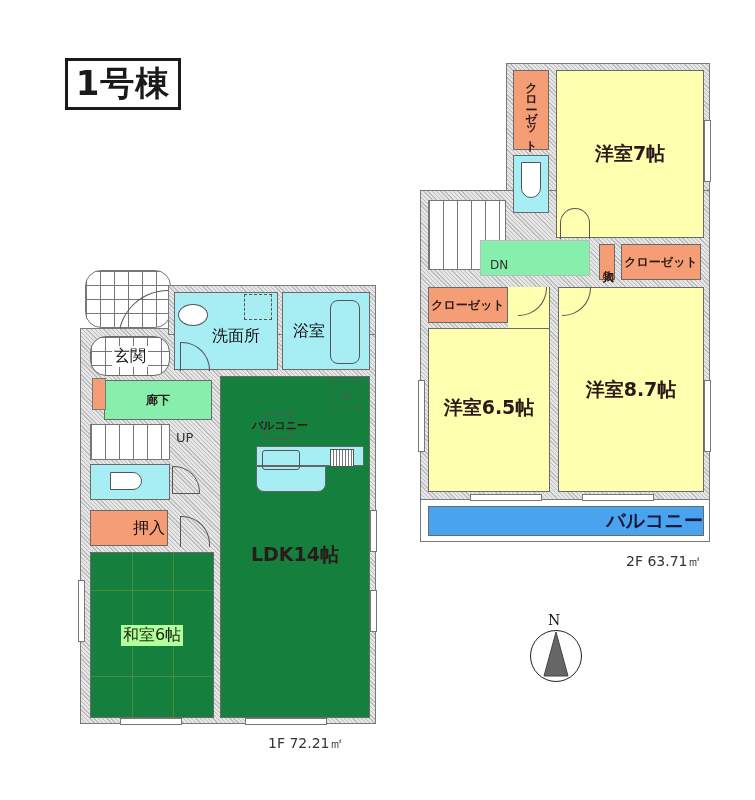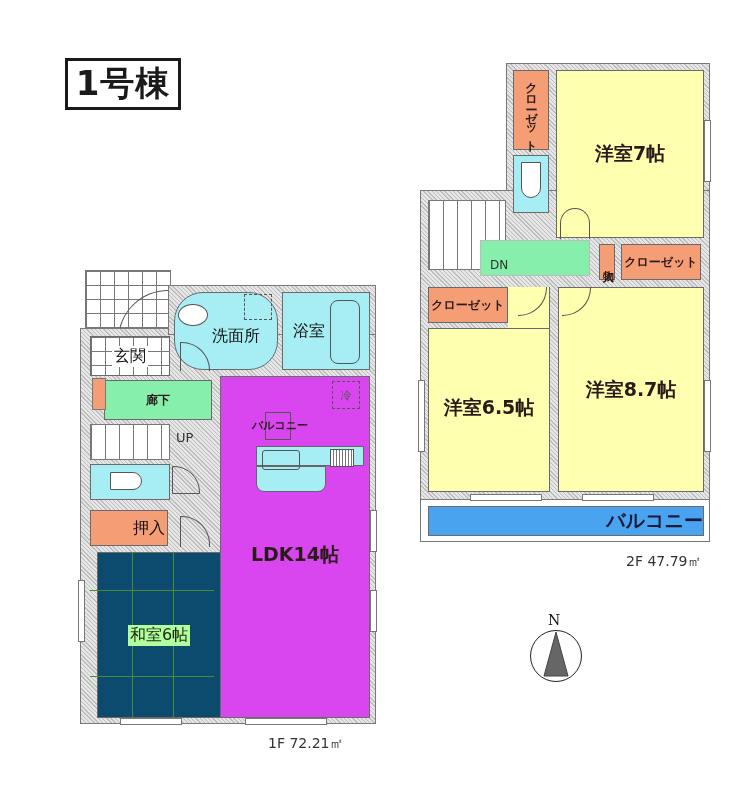--- a/index.html
+++ b/index.html
@@ -4,32 +4,32 @@
 <style>
   html, body { margin:0; padding:0; }
   body { width:755px; height:800px; background:#ffffff; position:relative; overflow:hidden;
          font-family:"DejaVu Sans", "Liberation Sans", sans-serif; color:#222; }
   .abs { position:absolute; box-sizing:border-box; }
   .title-box { left:65px; top:58px; width:116px; height:52px; border:3px solid #1a1a1a; background:#fff;
                display:flex; align-items:center; justify-content:center; font-size:34px; font-weight:bold; color:#1a1a1a; letter-spacing:1px; }
   .wall { background:#cfcfcf; background-image:repeating-linear-gradient(45deg,#bdbdbd 0 1px,#e6e6e6 1px 3px); border:1px solid #7a7a7a; }
   .room { border:1px solid #6a6a6a; display:flex; align-items:center; justify-content:center; text-align:center; }
   .yellow { background:#ffffb0; }
-  .pink { background:#d946ef; }
+  .pink { background:#15803d; }
   .cyan { background:#a6eef4; }
   .orange { background:#f59d74; }
-  .green { background:#0c4a6e;margin-left:7px; }
+  .green { background:#15803d; }
   .blue { background:#4aa3ef;justify-content:flex-end; }
   .white { background:#86efac; }
   .label { font-weight:bold; color:#2a1a1a; }
   .lbl-lg { font-size:19px; }
   .lbl-md { font-size:16px; }
   .lbl-sm { font-size:12px; }
   .area { font-size:14px; color:#333; }
-  .tile { background-image:linear-gradient(#777 1px, transparent 1px), linear-gradient(90deg,#777 1px, transparent 1px); background-size:14px 14px; background-color:#fff; }
+  .tile { background-image:linear-gradient(#777 1px, transparent 1px), linear-gradient(90deg,#777 1px, transparent 1px); background-size:14px 14px; background-color:#fff;border-radius:16px; }
   .tatami-line { position:absolute; background:#4a8a3a; }
   .door-arc { position:absolute; border:1px solid #555; background:transparent; }
   .win { position:absolute; background:#fff; border:1px solid #777; }
   .stairs { background-image:linear-gradient(90deg,#777 1px, transparent 1px); background-size:14px 100%; background-color:#fff; }
   .vtext { writing-mode:vertical-rl; font-size:12px; font-weight:bold; color:#2a1a1a; letter-spacing:1px; }
 </style>
 </head>
 <body>
 
 <div class="abs title-box">1号棟</div>
@@ -39,21 +39,21 @@
   <div class="abs tile" style="left:85px;top:270px;width:86px;height:58px;border:1px solid #777;"></div>
   <div class="door-arc" style="left:118px;top:290px;width:50px;height:50px;border-radius:50px 0 0 0;border-right:none;border-bottom:none;"></div>
 
   <div class="abs wall" style="left:80px;top:328px;width:296px;height:396px;"></div>
   <div class="abs wall" style="left:168px;top:285px;width:208px;height:50px;"></div>
 
   <div class="abs room white tile" style="left:90px;top:336px;width:80px;height:40px;">
     <span class="label lbl-md" style="background:#fff;padding:0 2px;font-weight:normal;color:#111;">玄関</span>
   </div>
 
-  <div class="abs room cyan" style="left:174px;top:292px;width:104px;height:78px;border-radius:29px;">
+  <div class="abs room cyan" style="left:174px;top:292px;width:104px;height:78px;">
     <span class="label lbl-md" style="font-weight:normal;color:#111;margin-left:20px;margin-top:10px;">洗面所</span>
   </div>
   <div class="abs" style="left:178px;top:304px;width:30px;height:22px;border:1px solid #555;border-radius:50%;background:#fff;"></div>
   <div class="abs" style="left:244px;top:294px;width:28px;height:26px;border:1px dashed #555;"></div>
   <div class="door-arc" style="left:180px;top:342px;width:28px;height:28px;border-radius:0 28px 0 0;border-left:1px solid #555;border-bottom:none;"></div>
 
   <div class="abs room cyan" style="left:282px;top:292px;width:88px;height:78px;">
     <span class="label lbl-md" style="font-weight:normal;color:#111;margin-right:34px;">浴室</span>
   </div>
   <div class="abs" style="left:330px;top:300px;width:30px;height:64px;border:1px solid #555;border-radius:8px;background:#a6eef4;"></div>
@@ -149,21 +149,21 @@
   <div class="abs room blue" style="left:428px;top:506px;width:276px;height:30px;">
     <span class="label lbl-lg" style="color:#1a1a3a;">バルコニー</span>
   </div>
 
   <div class="win" style="left:704px;top:120px;width:5px;height:60px;"></div>
   <div class="win" style="left:704px;top:380px;width:5px;height:70px;"></div>
   <div class="win" style="left:418px;top:380px;width:5px;height:70px;"></div>
   <div class="win" style="left:470px;top:494px;width:70px;height:5px;"></div>
   <div class="win" style="left:582px;top:494px;width:70px;height:5px;"></div>
 
-  <span class="abs area" style="left:626px;top:553px;">2F 47.79㎡</span>
+  <span class="abs area" style="left:626px;top:553px;">2F 63.71㎡</span>
 </div>
 
 <div>
   <span class="abs" style="left:548px;top:612px;font-family:'DejaVu Serif',serif;font-size:14px;color:#111;">N</span>
   <div class="abs" style="left:530px;top:630px;width:52px;height:52px;border:1px solid #222;border-radius:50%;"></div>
   <svg class="abs" style="left:530px;top:630px;" width="52" height="52">
     <polygon points="26,2 14,46 38,46" fill="#666" stroke="#444" stroke-width="1"></polygon>
   </svg>
 </div>
 

